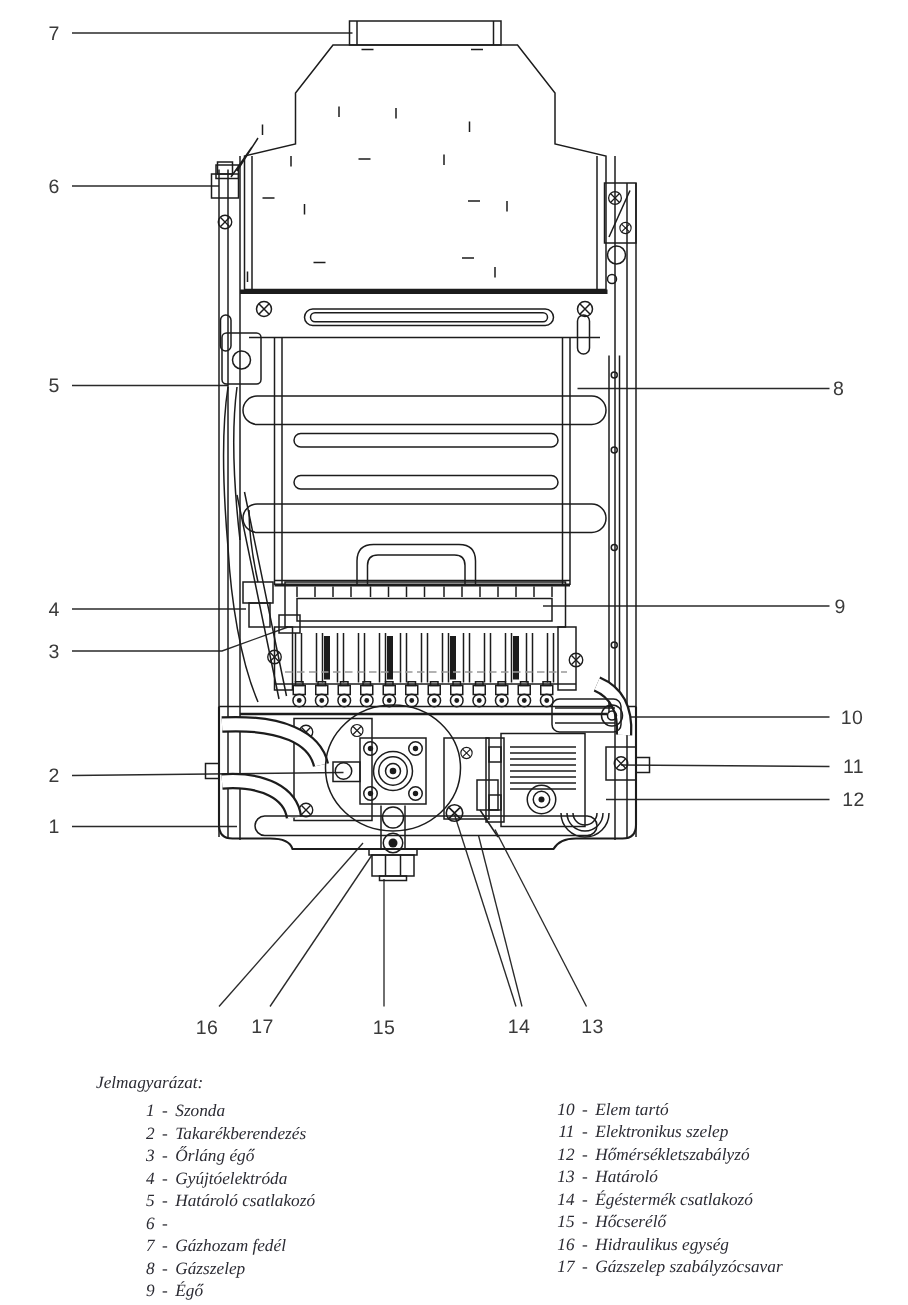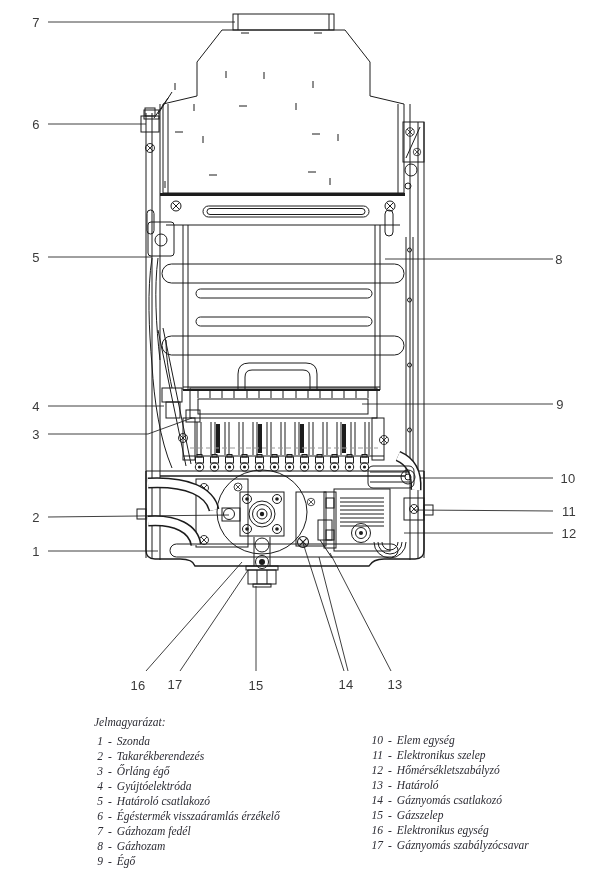--- a/index.html
+++ b/index.html
@@ -2,21 +2,21 @@
 <html><head>
 <meta charset="utf-8">
 <style>
   html,body{margin:0;padding:0;background:#fff;}
   .stage{position:relative;width:605px;height:870px;background:#fff;overflow:hidden;
          font-family:"Liberation Sans",sans-serif;}
   svg{position:absolute;left:0;top:0;}
   .callout{position:absolute;transform:translate(-50%,-50%);
            font:13px "Liberation Sans",sans-serif;color:#3a3a3a;letter-spacing:.2px;}
   .legend{position:absolute;color:#2b2b33;font:italic 11.5px "Liberation Serif",serif;}
-  .legend-title{position:absolute;left:94px;top:716px;color:#2b2b33;
+  .legend-title{position:absolute;left:64px;top:716px;color:#2b2b33;
                 font:italic 11.5px "Liberation Serif",serif;}
   .legend-col{display:flex;flex-direction:column;}
   .legend-row{display:flex;height:15px;line-height:15px;}
   .legend-num{width:17px;text-align:right;flex:0 0 auto;}
   .legend-dash{margin:0 5px;flex:0 0 auto;}
   .col-left{left:86px;top:734px;}
   .col-right{left:366px;top:733px;}
 </style>
 </head>
 <body>
@@ -307,75 +307,74 @@
         <span>Gyújtóelektróda</span>
       </div>
     <div class="legend-row">
         <span class="legend-num">5</span>
         <span class="legend-dash">-</span>
         <span>Határoló csatlakozó</span>
       </div>
     <div class="legend-row">
         <span class="legend-num">6</span>
         <span class="legend-dash">-</span>
-        <span>Égéstermék visszaáramlás érzékelő</span>
       </div>
     <div class="legend-row">
         <span class="legend-num">7</span>
         <span class="legend-dash">-</span>
         <span>Gázhozam fedél</span>
       </div>
     <div class="legend-row">
         <span class="legend-num">8</span>
         <span class="legend-dash">-</span>
-        <span>Gázhozam</span>
+        <span>Gázszelep</span>
       </div>
     <div class="legend-row">
         <span class="legend-num">9</span>
         <span class="legend-dash">-</span>
         <span>Égő</span>
       </div>
   </div>
 
   <div class="legend legend-col col-right">
     <div class="legend-row">
         <span class="legend-num">10</span>
         <span class="legend-dash">-</span>
-        <span>Elem egység</span>
+        <span>Elem tartó</span>
       </div>
     <div class="legend-row">
         <span class="legend-num">11</span>
         <span class="legend-dash">-</span>
         <span>Elektronikus szelep</span>
       </div>
     <div class="legend-row">
         <span class="legend-num">12</span>
         <span class="legend-dash">-</span>
         <span>Hőmérsékletszabályzó</span>
       </div>
     <div class="legend-row">
         <span class="legend-num">13</span>
         <span class="legend-dash">-</span>
         <span>Határoló</span>
       </div>
     <div class="legend-row">
         <span class="legend-num">14</span>
         <span class="legend-dash">-</span>
-        <span>Gáznyomás csatlakozó</span>
+        <span>Égéstermék csatlakozó</span>
       </div>
     <div class="legend-row">
         <span class="legend-num">15</span>
         <span class="legend-dash">-</span>
-        <span>Gázszelep</span>
+        <span>Hőcserélő</span>
       </div>
     <div class="legend-row">
         <span class="legend-num">16</span>
         <span class="legend-dash">-</span>
-        <span>Elektronikus egység</span>
+        <span>Hidraulikus egység</span>
       </div>
     <div class="legend-row">
         <span class="legend-num">17</span>
         <span class="legend-dash">-</span>
-        <span>Gáznyomás szabályzócsavar</span>
+        <span>Gázszelep szabályzócsavar</span>
       </div>
   </div>
 
 </div>
 
 </body></html>

